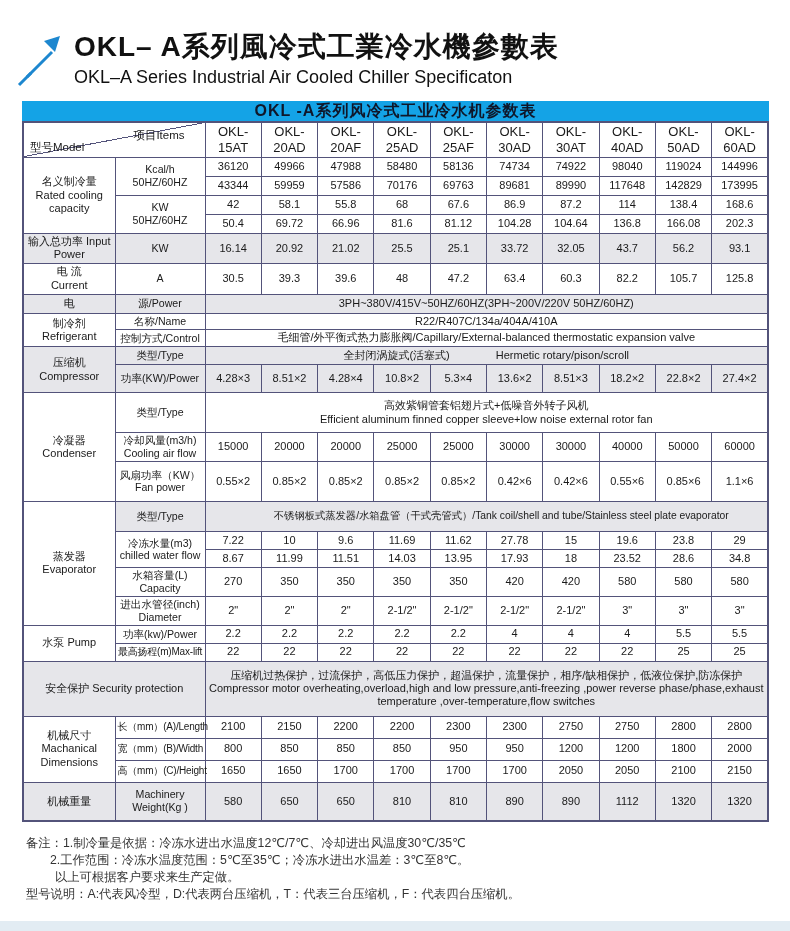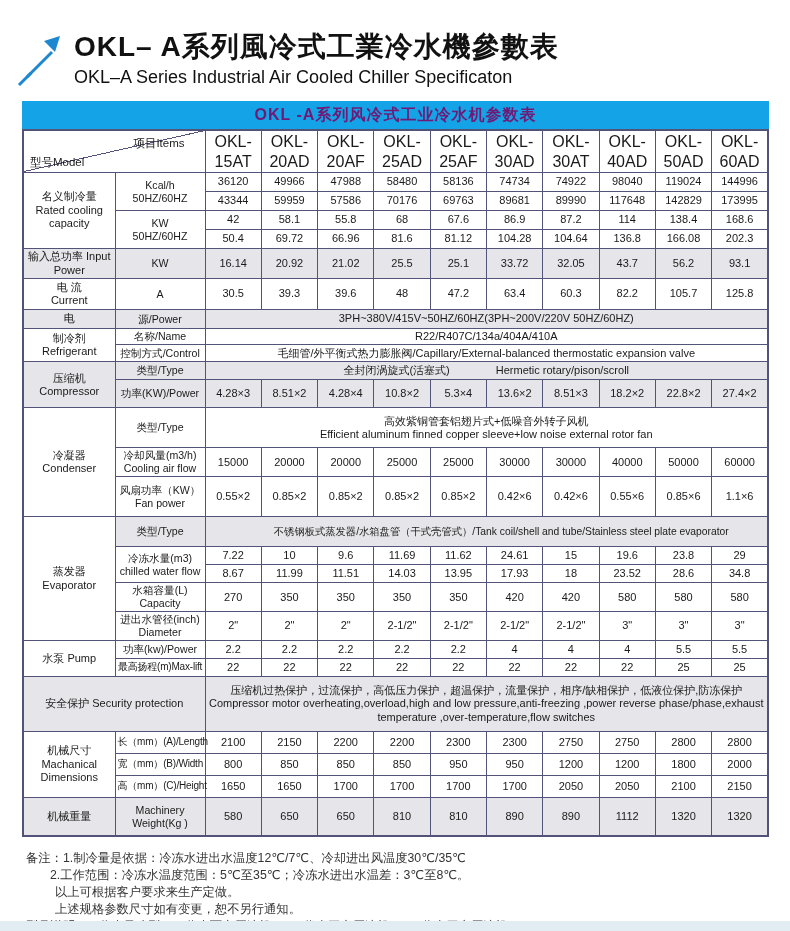--- a/index.html
+++ b/index.html
@@ -10,37 +10,37 @@
   }
   
   .page-header{display:flex;align-items:flex-start;padding:30px 8px 0 16px;}
   .logo{width:52px;height:56px;flex:0 0 52px;margin-top:2px;}
   .titles{margin-left:6px;}
   .title-zh{font-size:28px;font-weight:bold;letter-spacing:1px;line-height:34px;color:#111;}
   .title-en{font-size:18px;font-weight:500;line-height:26px;color:#111;}
   
   .tbl-wrap{width:747px;margin:11px 0 0 22px;}
   .caption-bar{
-    height:28px;background:#14a3e6;color:#701a75;font-size:16px;font-weight:bold;
+    height:20px;background:#14a3e6;color:#0f172a;font-size:16px;font-weight:bold;
     display:flex;align-items:center;justify-content:center;letter-spacing:1px;
   }
   table{border-collapse:collapse;table-layout:fixed;width:747px;border:2px solid #53537a;}
   td{
     border:1px solid #53537a;text-align:center;vertical-align:middle;
     padding:1px 2px;font-size:11px;line-height:1.22;word-wrap:break-word;overflow-wrap:break-word;
   }
   .g{background:#e6e6ea;}
   .pre{white-space:pre-line;}
   .fs10{font-size:10.3px;padding-left:32px;}
   .lbl{font-size:10.6px;}
   .nowrap{white-space:nowrap;font-size:10px;letter-spacing:-0.2px;}
   .lbl1{display:inline-block;max-width:64px;}
   .lbl2{display:inline-block;max-width:74px;}
   .lbl3{display:inline-block;max-width:84px;}
-  .model-cell{font-size:16px;font-weight:500;}
+  .model-cell{font-size:13px;font-weight:500;}
   
   .corner{
     position:relative;padding:12px;
     background-image:linear-gradient(to bottom right,
       transparent calc(50% - 1px), #53537a calc(50% - 1px),
       #53537a calc(50% + 0px), transparent calc(50% + 0px));
   }
   .c-model{position:absolute;left:6px;bottom:3px;font-size:11.5px;}
   .c-items{position:absolute;right:20px;top:5px;font-size:11.5px;}
   .type-split{display:flex;justify-content:center;align-items:center;gap:46px;}
@@ -262,21 +262,21 @@
       <td class="g lbl">类型/Type</td>
       <td colspan="10" class="g fs10">不锈钢板式蒸发器/水箱盘管（干式壳管式）/Tank coil/shell and tube/Stainless steel plate evaporator</td>
     </tr>
     <tr style="height:18px">
       <td rowspan="2" class="lbl">冷冻水量(m3) chilled water flow</td>
       <td>7.22</td>
           <td>10</td>
           <td>9.6</td>
           <td>11.69</td>
           <td>11.62</td>
-          <td>24.61</td>
+          <td>27.78</td>
           <td>15</td>
           <td>19.6</td>
           <td>23.8</td>
           <td>29</td>
     </tr>
     <tr style="height:18px">
       <td>8.67</td>
           <td>11.99</td>
           <td>11.51</td>
           <td>14.03</td>
@@ -404,18 +404,17 @@
           <td class="g">1320</td>
     </tr>
   </tbody>
     </table>
 </div>
 
 <div class="notes">
   <div>备注：1.制冷量是依据：冷冻水进出水温度12℃/7℃、冷却进出风温度30℃/35℃</div>
   <div class="ind1">2.工作范围：冷冻水温度范围：5℃至35℃；冷冻水进出水温差：3℃至8℃。</div>
   <div class="ind2">以上可根据客户要求来生产定做。</div>
-  <div class="ind2">上述规格参数尺寸如有变更，恕不另行通知。</div>
   <div>型号说明：A:代表风冷型，D:代表两台压缩机，T：代表三台压缩机，F：代表四台压缩机。</div>
 
 </div>
 
 <div class="bottom-strip"></div>
 
 </body></html>

